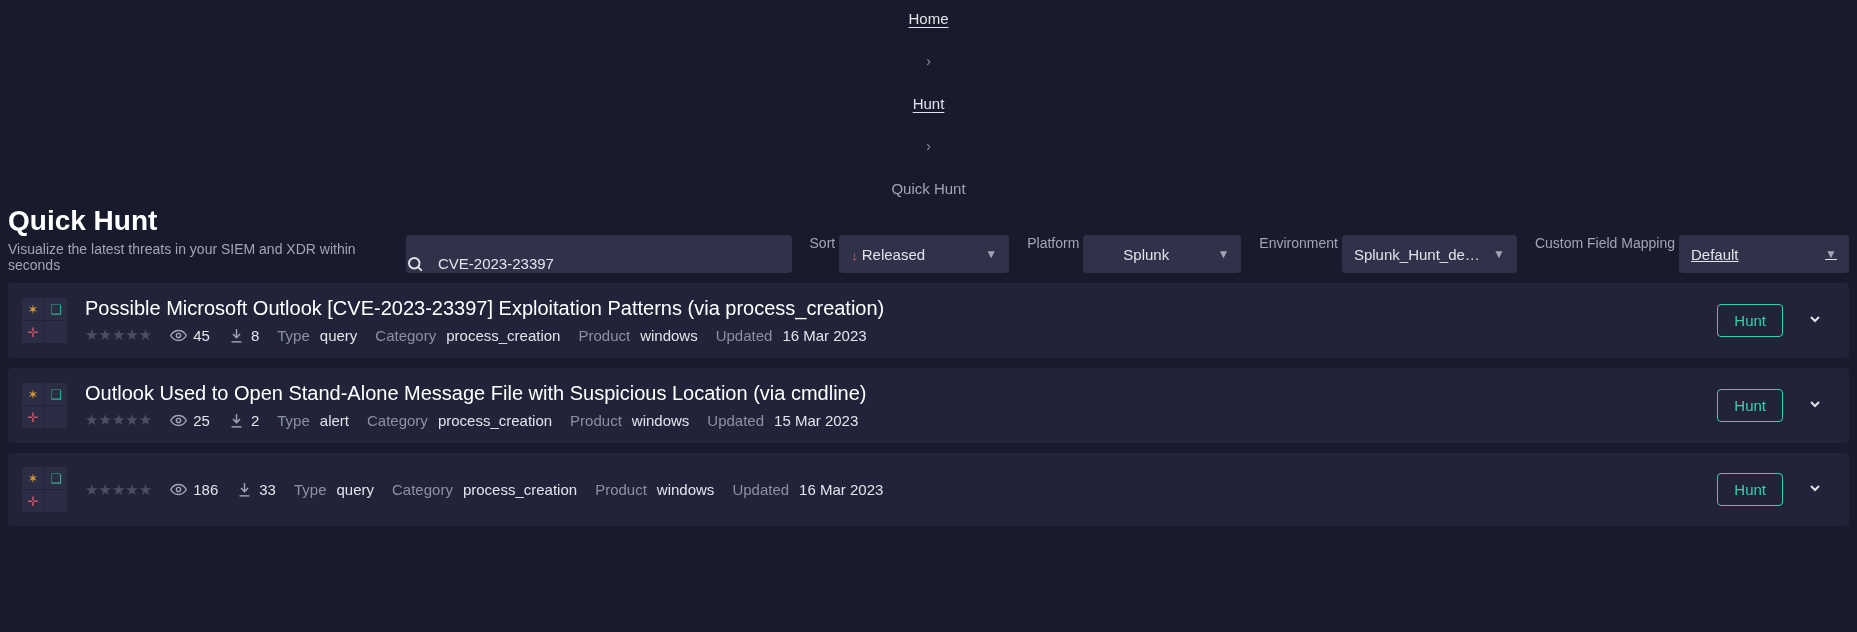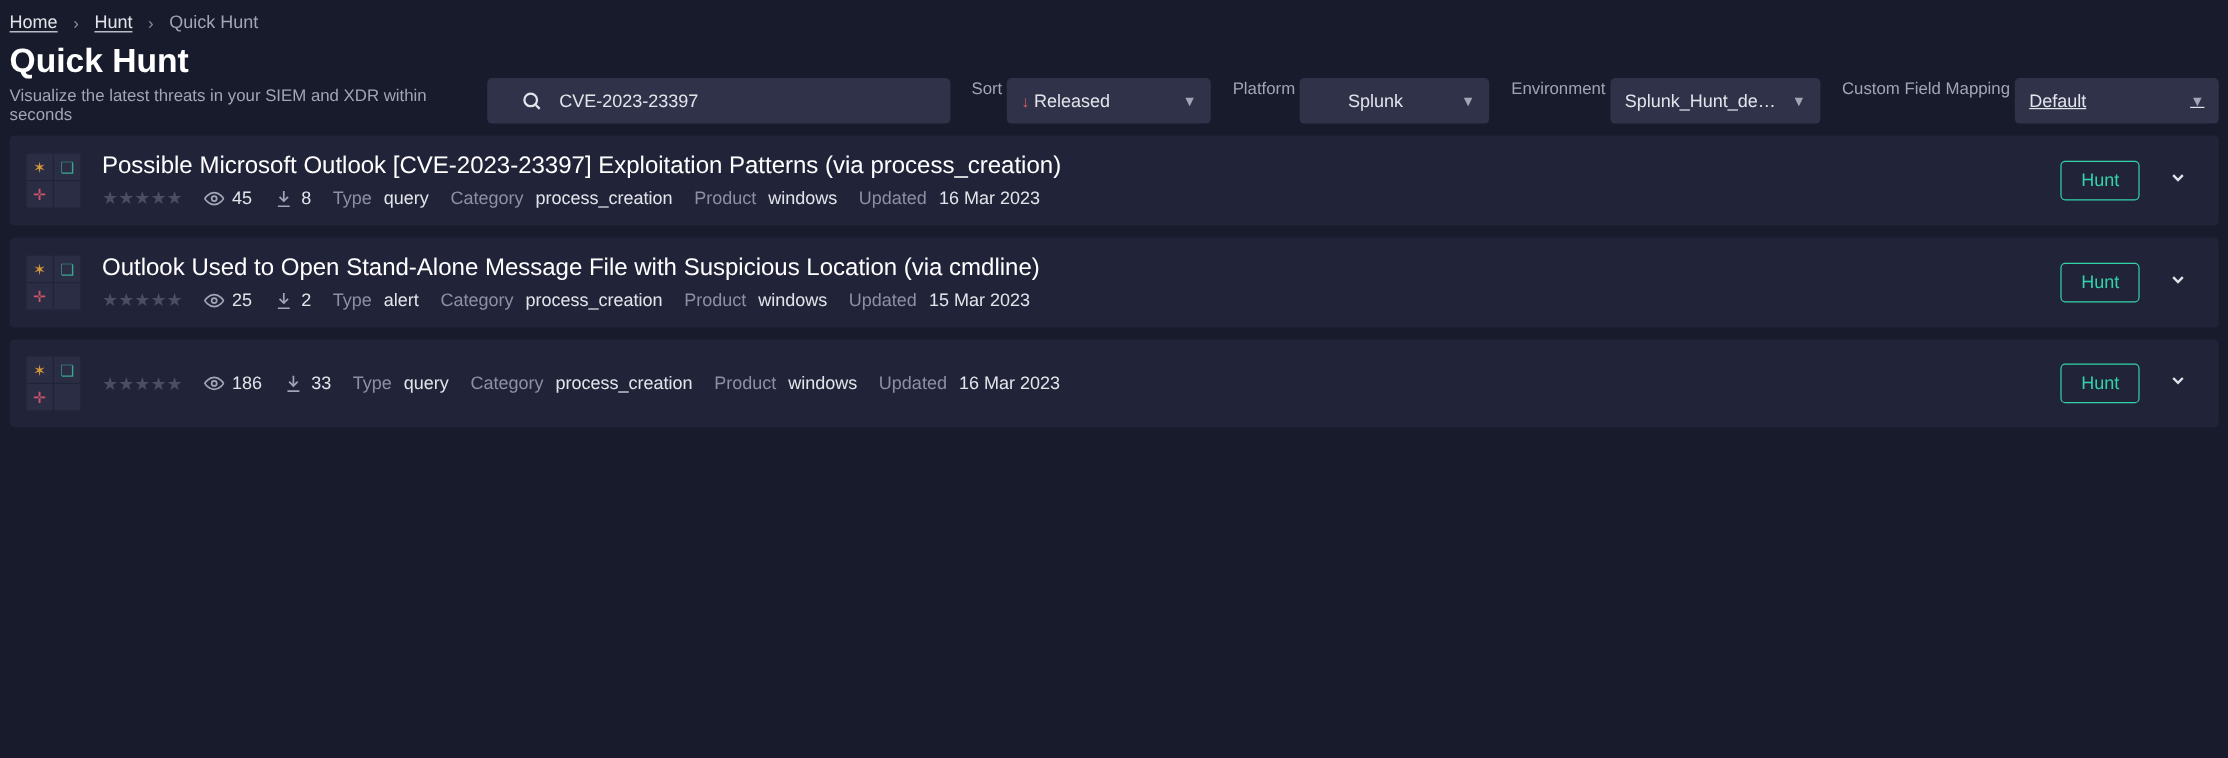--- a/index.html
+++ b/index.html
@@ -21,47 +21,48 @@
     color: var(--text);
     font-family: "Segoe UI", Arial, sans-serif;
     font-size: 14px;
     width: 1857px;
     height: 632px;
     overflow: hidden;
   }
   .breadcrumb {
     display: flex;
     align-items: center;
-    gap: 13px;
+    gap: 26px;
     padding: 10px 8px 8px 8px;
     font-size: 15px;
     color: var(--muted2);
+    flex-direction: column;
   }
   .breadcrumb a { color: var(--text); text-decoration: underline; text-underline-offset: 3px; cursor: pointer; }
   .breadcrumb .sep { color: var(--muted); font-size: 14px; }
   .breadcrumb .cur { color: var(--muted2); }
 
   .header-row {
     display: flex;
     align-items: flex-end;
     gap: 18px;
     padding: 0 8px 10px 8px;
   }
   .title-block { flex: 0 0 380px; }
   .title-block h1 { margin: 0 0 4px 0; font-size: 28px; font-weight: 700; color: #fff; }
   .title-block .sub { color: var(--muted2); font-size: 14px; }
 
   .search-wrap {
     flex: 1 1 auto;
     display: flex;
-    align-items: center;
+    align-items: flex-end;
     background: var(--input-bg);
     border-radius: 4px;
     height: 38px;
-    padding: 0 28px;
+    padding: 0 0;
     gap: 12px;
     max-width: 450px;
     margin-top: 23px;
   }
   .search-wrap input {
     flex: 1;
     border: none;
     background: transparent;
     color: var(--text);
     font-size: 15px;

